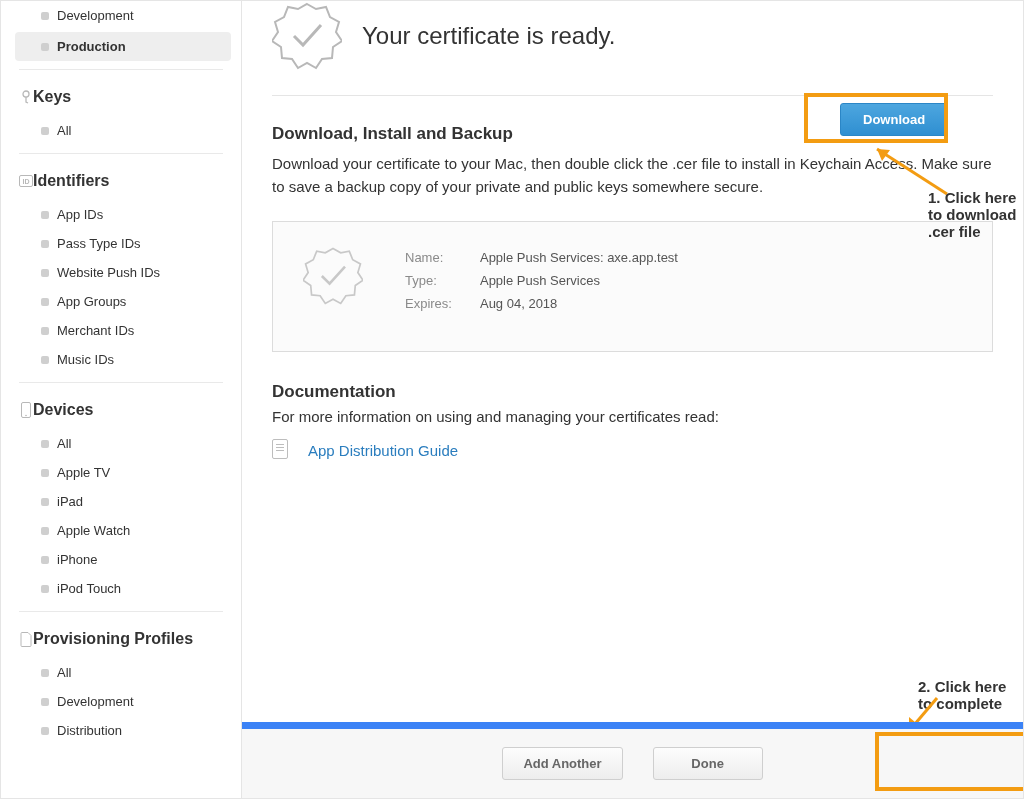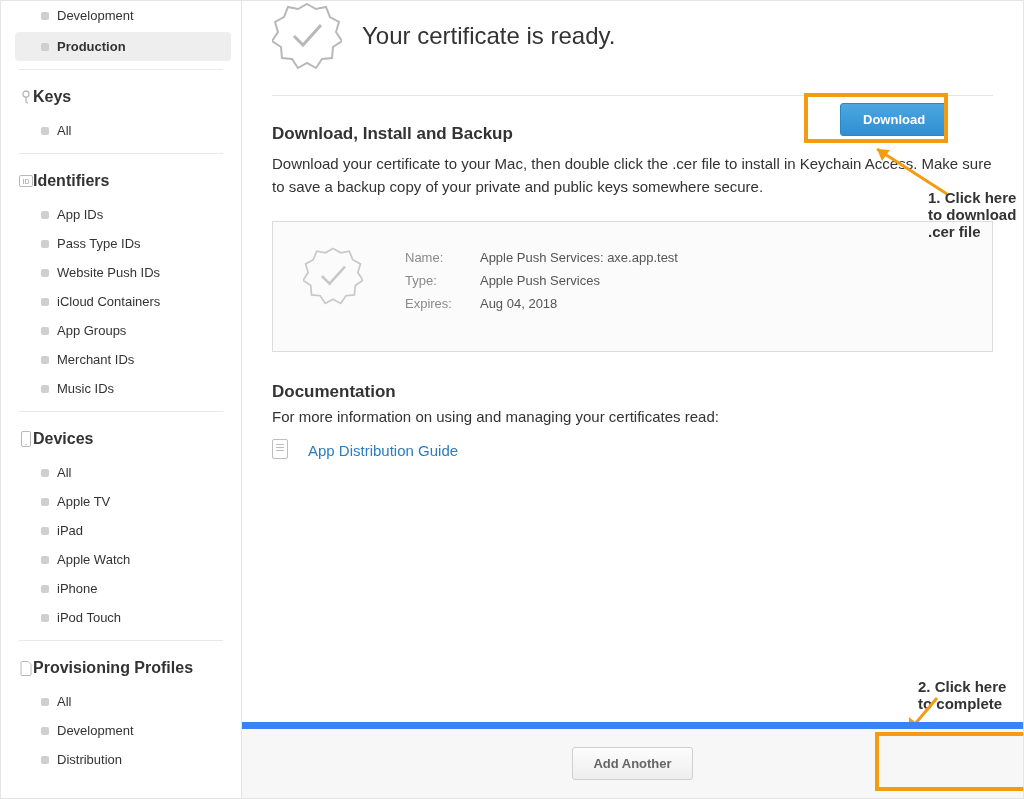--- a/index.html
+++ b/index.html
@@ -89,24 +89,20 @@
       <li class="sb-item">
           <span class="sb-bullet"></span>
           <span>Pass Type IDs</span>
         </li>
       <li class="sb-item">
           <span class="sb-bullet"></span>
           <span>Website Push IDs</span>
         </li>
       <li class="sb-item">
           <span class="sb-bullet"></span>
-          <span>iCloud Containers</span>
-        </li>
-      <li class="sb-item">
-          <span class="sb-bullet"></span>
           <span>App Groups</span>
         </li>
       <li class="sb-item">
           <span class="sb-bullet"></span>
           <span>Merchant IDs</span>
         </li>
       <li class="sb-item">
           <span class="sb-bullet"></span>
           <span>Music IDs</span>
         </li>
@@ -229,16 +225,17 @@
     </div>
 
     <div class="anno" style="left:676px;top:677px;">2. Click here to complete</div>
     <svg class="arrow" style="left:655px;top:692px" width="50" height="50" viewBox="0 0 50 50">
       <line x1="40" y1="5" x2="12" y2="38" stroke="#f39c12" stroke-width="3"></line>
       <polygon points="12,38 12,24 24,34" fill="#f39c12"></polygon>
     </svg>
 
     <div class="footer">
       <button class="btn-grey">Add Another</button>
+      <button class="btn-grey">Done</button>
     </div>
     <div class="done-hl"></div>
   </main>
 </div>
 
 </body></html>

